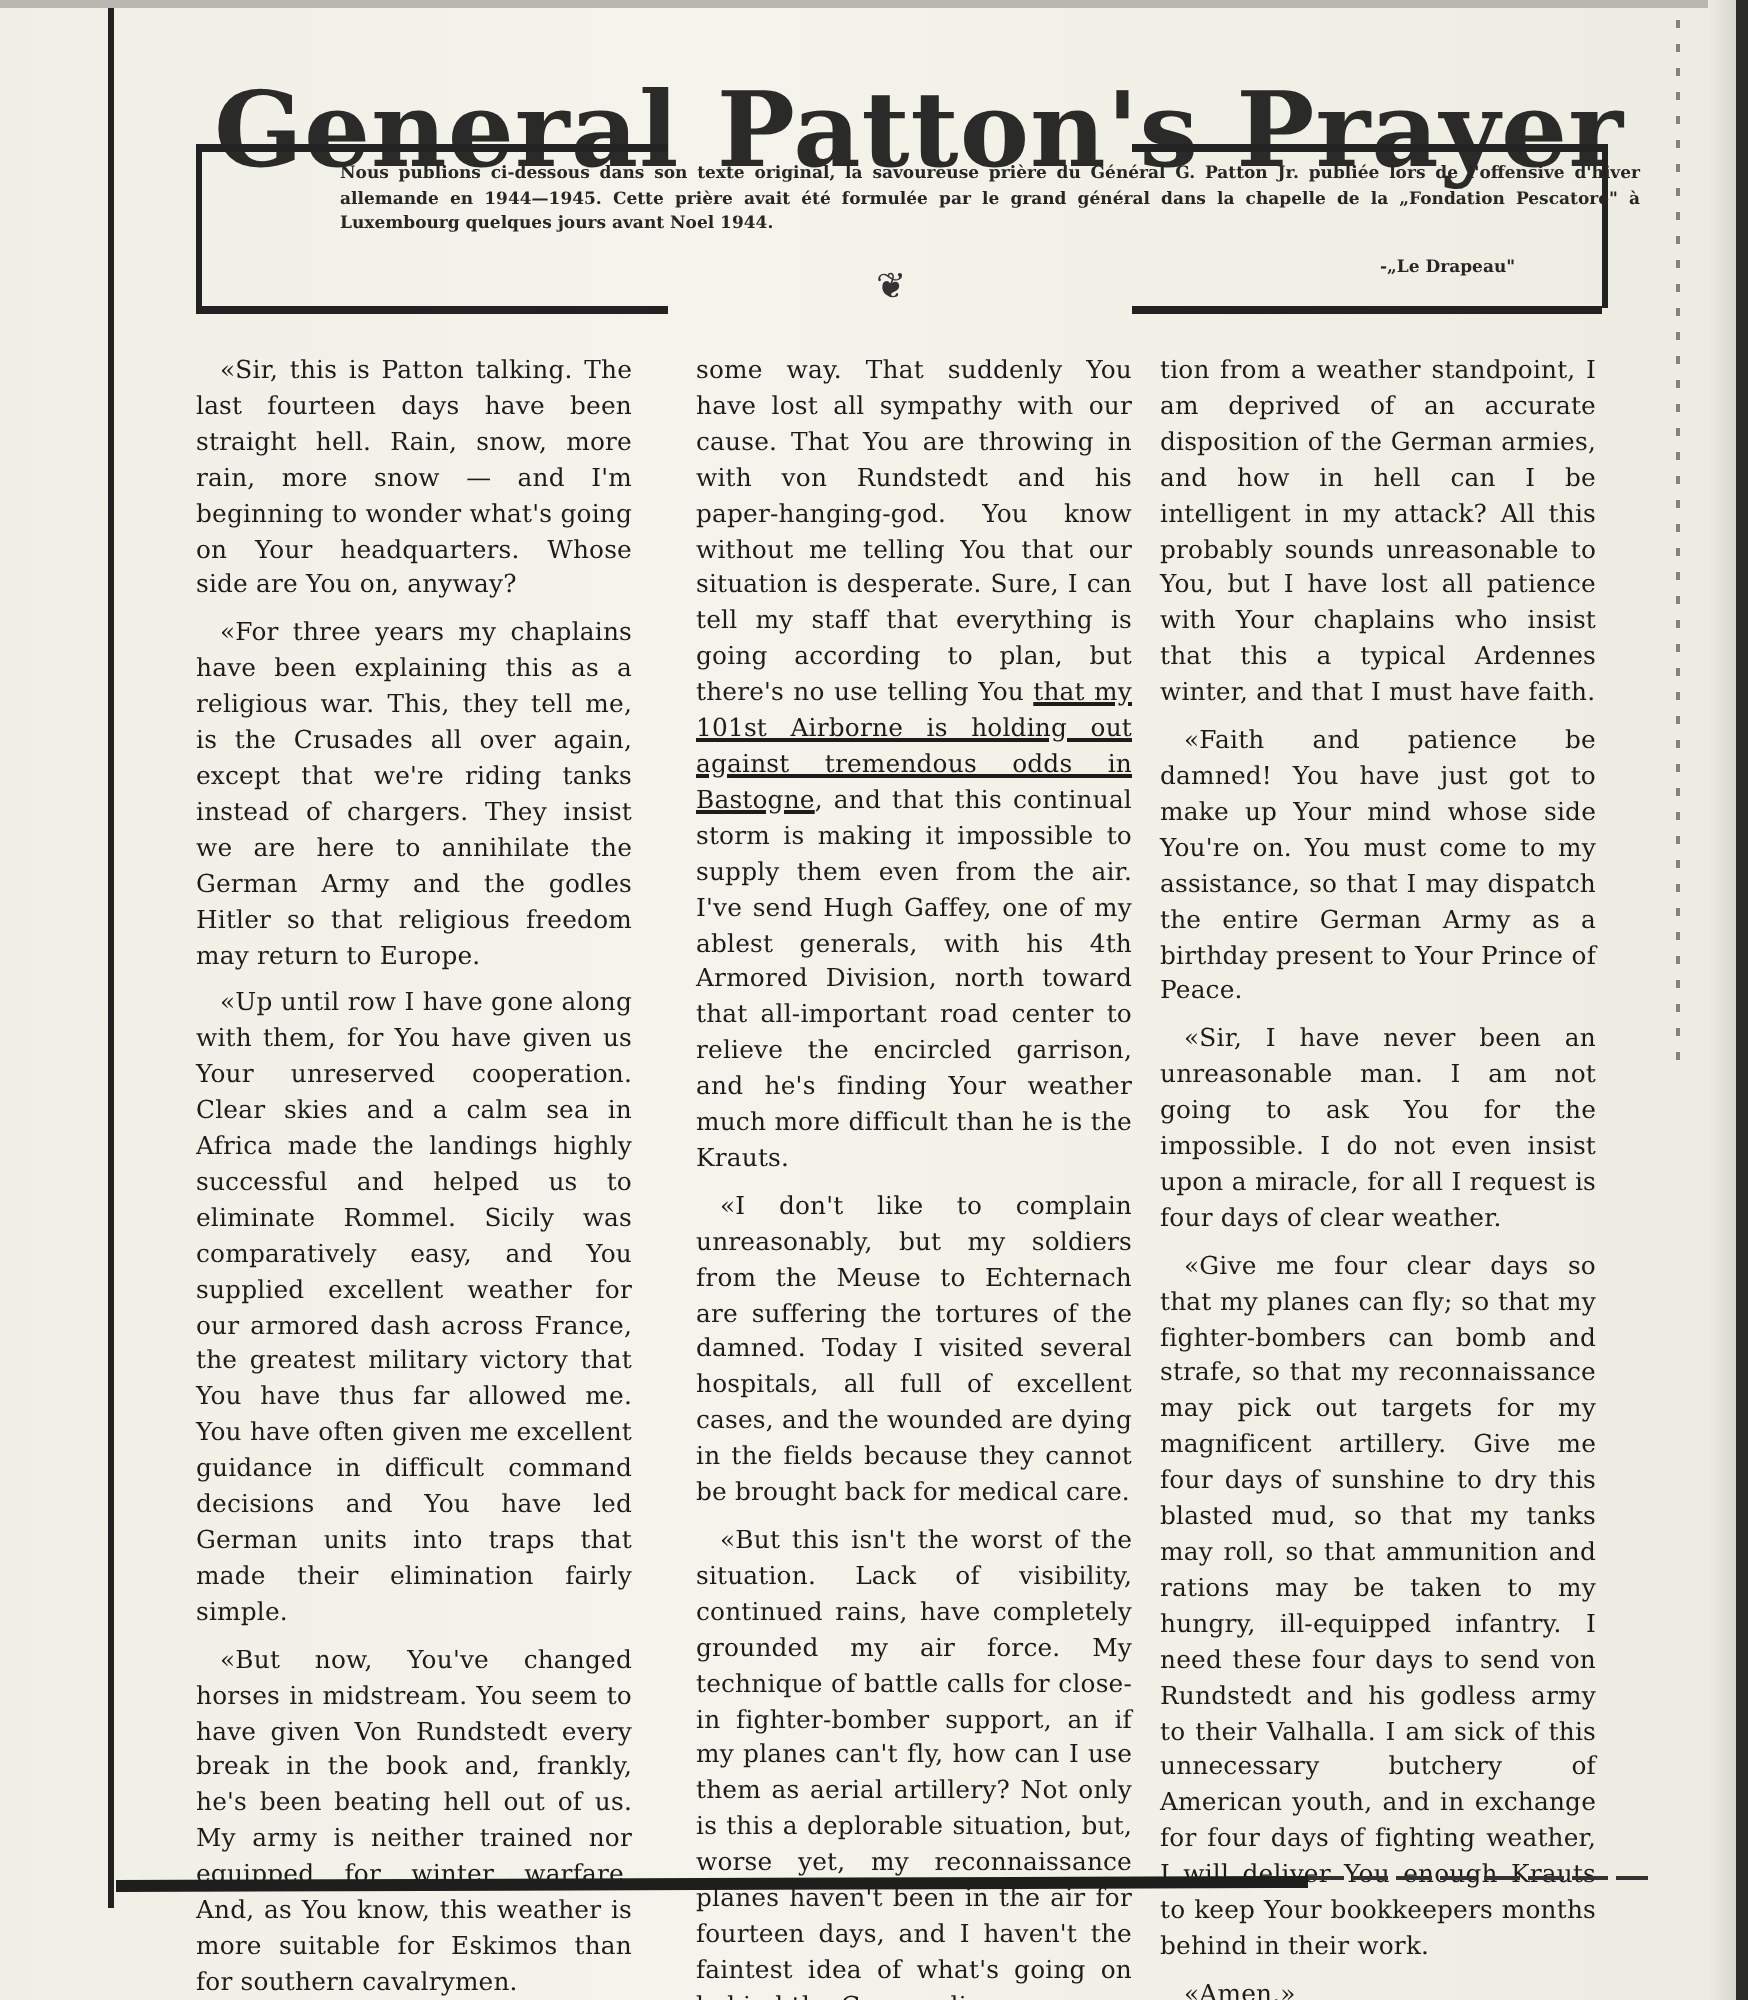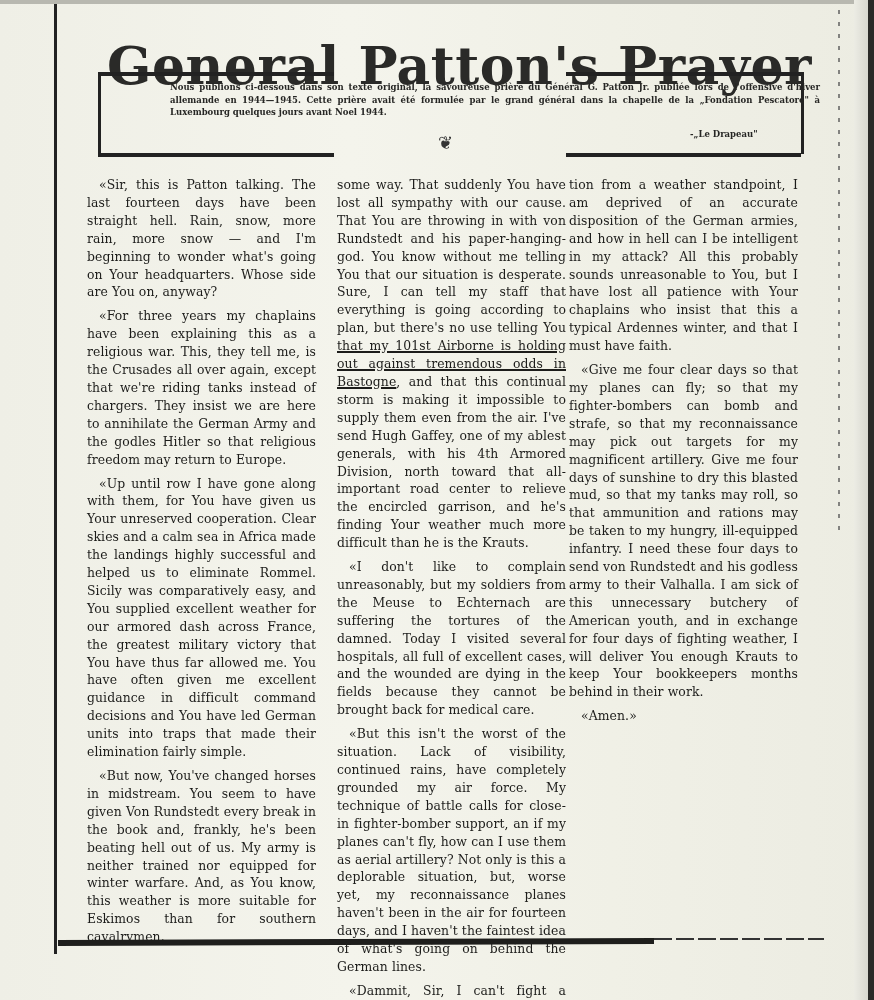--- a/index.html
+++ b/index.html
@@ -41,21 +41,21 @@
     position: absolute; left: 690px; top: 129px; font-size: 8.5px; font-weight: bold;
     font-family: "DejaVu Serif", serif; color:#262624;
   }
   .ornament { position:absolute; left:438px; top:132px; font-size:18px; color:#333; }
 
   .col {
     position: absolute; top: 176px; width: 234px;
     font-family: "DejaVu Serif", serif; font-size: 12.4px; line-height: 17.9px;
     text-align: justify; hyphens: none; letter-spacing: 0.1px;
   }
-  .col p { margin: 0 0 6px 5px; text-indent: 12px; }
+  .col p { margin: 0 0 6px 16px; text-indent: 12px; }
   .col p.cont { text-indent: 0; }
   #col1 { left: 82px; }
   #col2 { left: 332px; }
   #col3 { left: 564px; }
   .ul { text-decoration: underline; text-decoration-thickness: 1.5px; }
 
   .bottom-rule {
     position: absolute; left: 58px; top: 939px; width: 596px; height: 6px;
     background: #1e1e1c; transform: skewY(-0.2deg);
   }
@@ -94,18 +94,20 @@
 
 <div class="col" id="col2">
   <p class="cont"><span>some way. That suddenly You have lost all sympathy with our cause. That You are throwing in with von Rundstedt and his paper-hanging-god. You know without me telling You that our situation is desperate. Sure, I can tell my staff that everything is going according to plan, but there's no use telling You </span><span class="ul">that my 101st Airborne is holding out against tremendous odds in Bastogne</span><span>, and that this continual storm is making it impossible to supply them even from the air. I've send Hugh Gaffey, one of my ablest generals, with his 4th Armored Division, north toward that all-important road center to relieve the encircled garrison, and he's finding Your weather much more difficult than he is the Krauts.</span></p>
   <p>«I don't like to complain unreasonably, but my soldiers from the Meuse to Echternach are suffering the tortures of the damned. Today I visited several hospitals, all full of excellent cases, and the wounded are dying in the fields because they cannot be brought back for medical care.</p>
   <p>«But this isn't the worst of the situation. Lack of visibility, continued rains, have completely grounded my air force. My technique of battle calls for close-in fighter-bomber support, an if my planes can't fly, how can I use them as aerial artillery? Not only is this a deplorable situation, but, worse yet, my reconnaissance planes haven't been in the air for fourteen days, and I haven't the faintest idea of what's going on behind the German lines.</p>
   <p>«Dammit, Sir, I can't fight a shadow. Without Your coopera-</p>
 </div>
 
 <div class="col" id="col3">
   <p class="cont">tion from a weather standpoint, I am deprived of an accurate disposition of the German armies, and how in hell can I be intelligent in my attack? All this probably sounds unreasonable to You, but I have lost all patience with Your chaplains who insist that this a typical Ardennes winter, and that I must have faith.</p>
+  <p>«Faith and patience be damned! You have just got to make up Your mind whose side You're on. You must come to my assistance, so that I may dispatch the entire German Army as a birthday present to Your Prince of Peace.</p>
+  <p>«Sir, I have never been an unreasonable man. I am not going to ask You for the impossible. I do not even insist upon a miracle, for all I request is four days of clear weather.</p>
   <p>«Give me four clear days so that my planes can fly; so that my fighter-bombers can bomb and strafe, so that my reconnaissance may pick out targets for my magnificent artillery. Give me four days of sunshine to dry this blasted mud, so that my tanks may roll, so that ammunition and rations may be taken to my hungry, ill-equipped infantry. I need these four days to send von Rundstedt and his godless army to their Valhalla. I am sick of this unnecessary butchery of American youth, and in exchange for four days of fighting weather, I will deliver You enough Krauts to keep Your bookkeepers months behind in their work.</p>
   <p>«Amen.»</p>
 </div>
 
 <div class="bottom-rule"></div>
 <div class="bottom-rule2"></div>
 
 </body></html>

